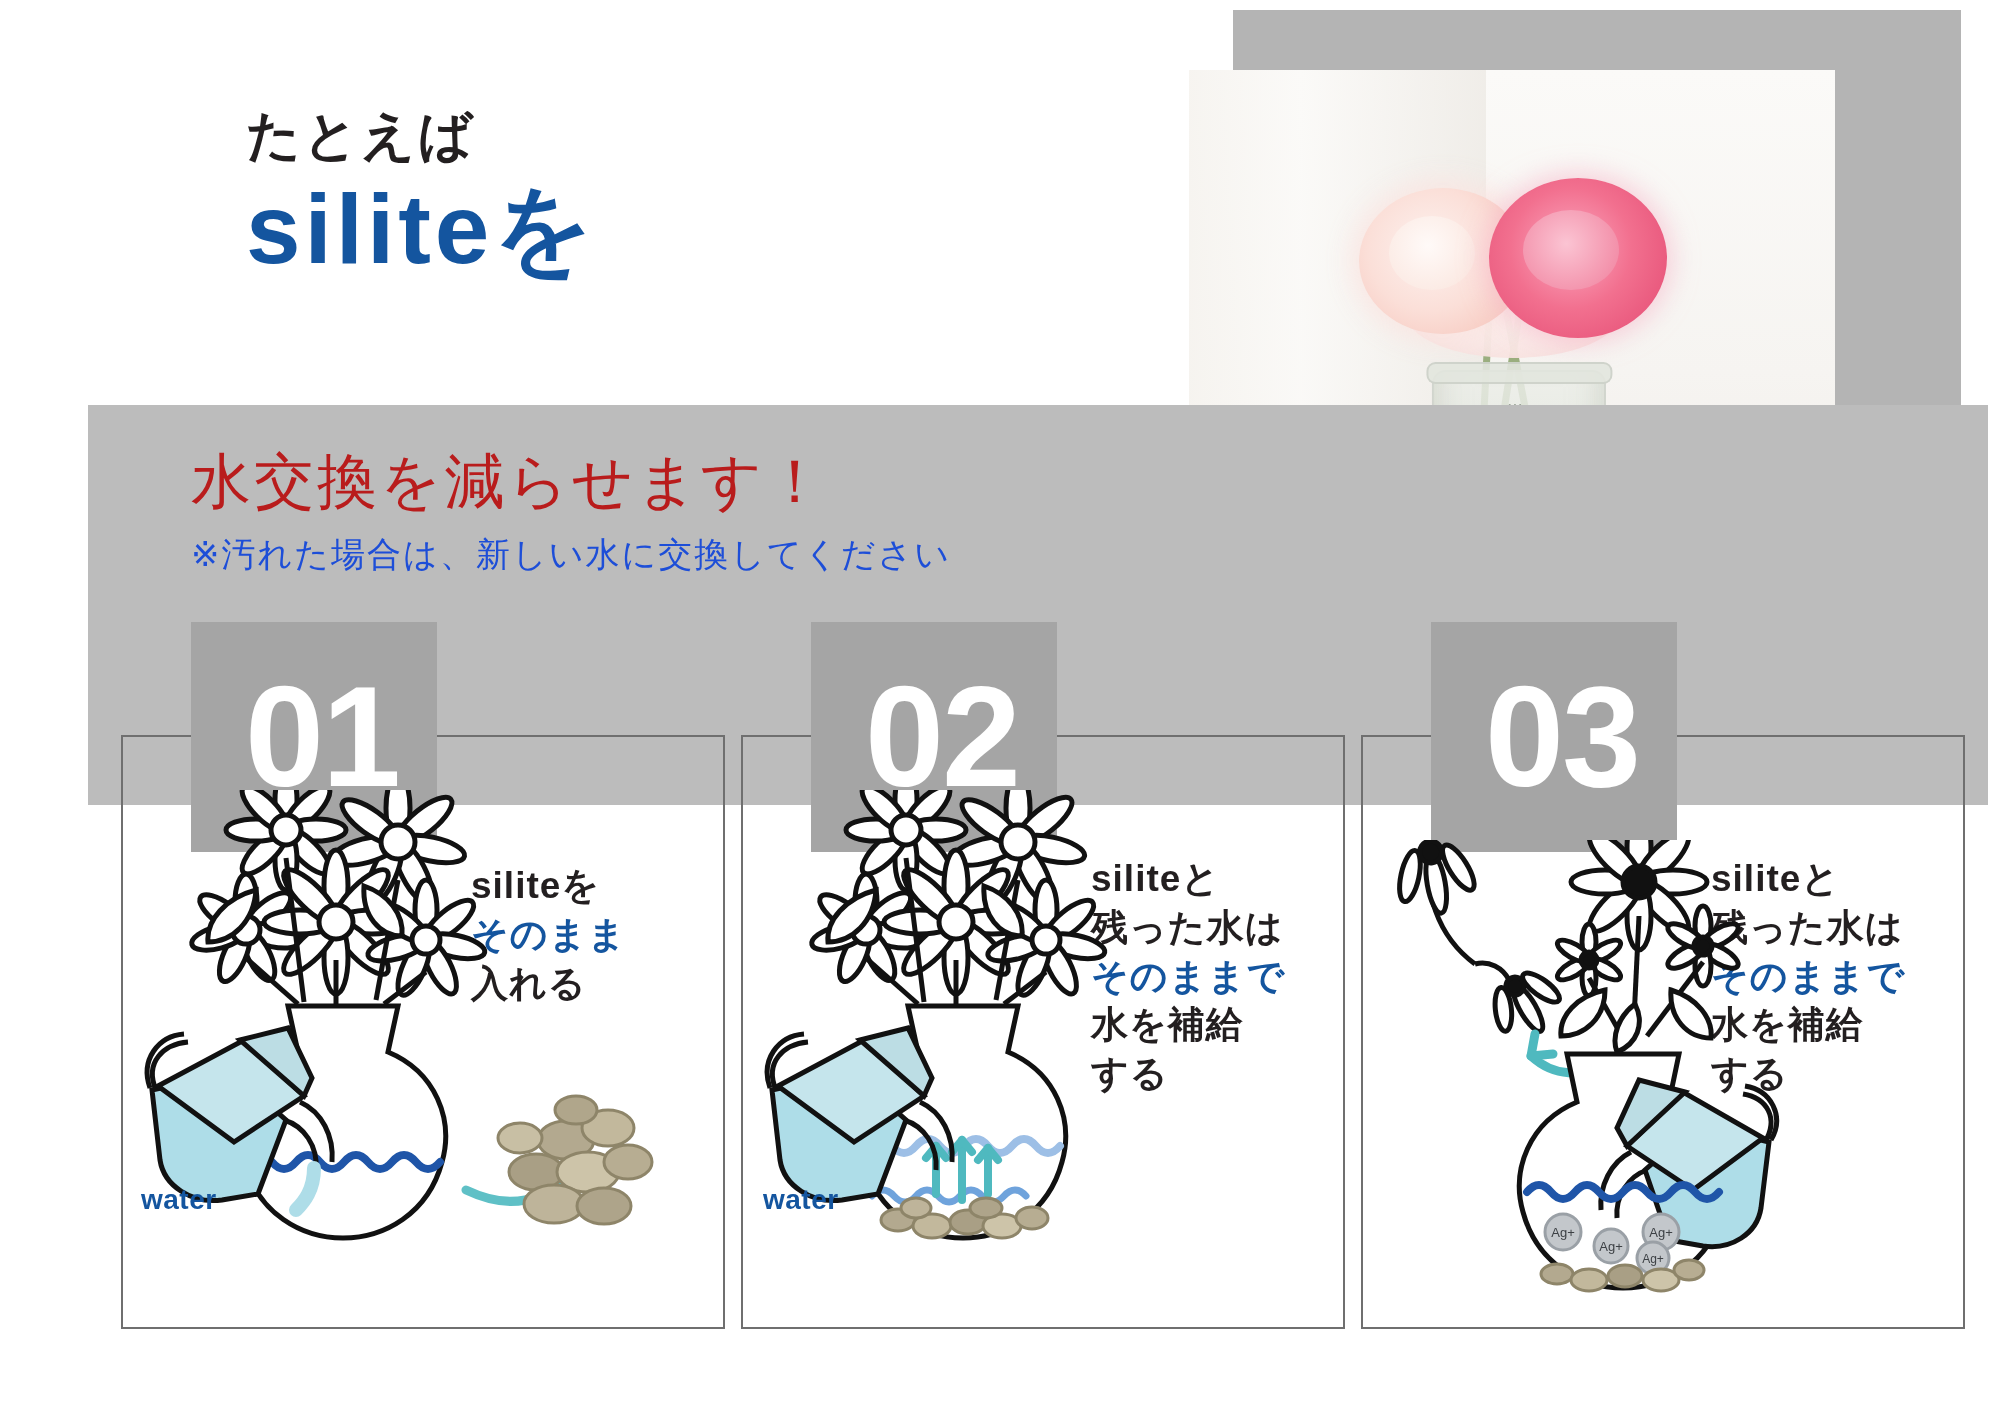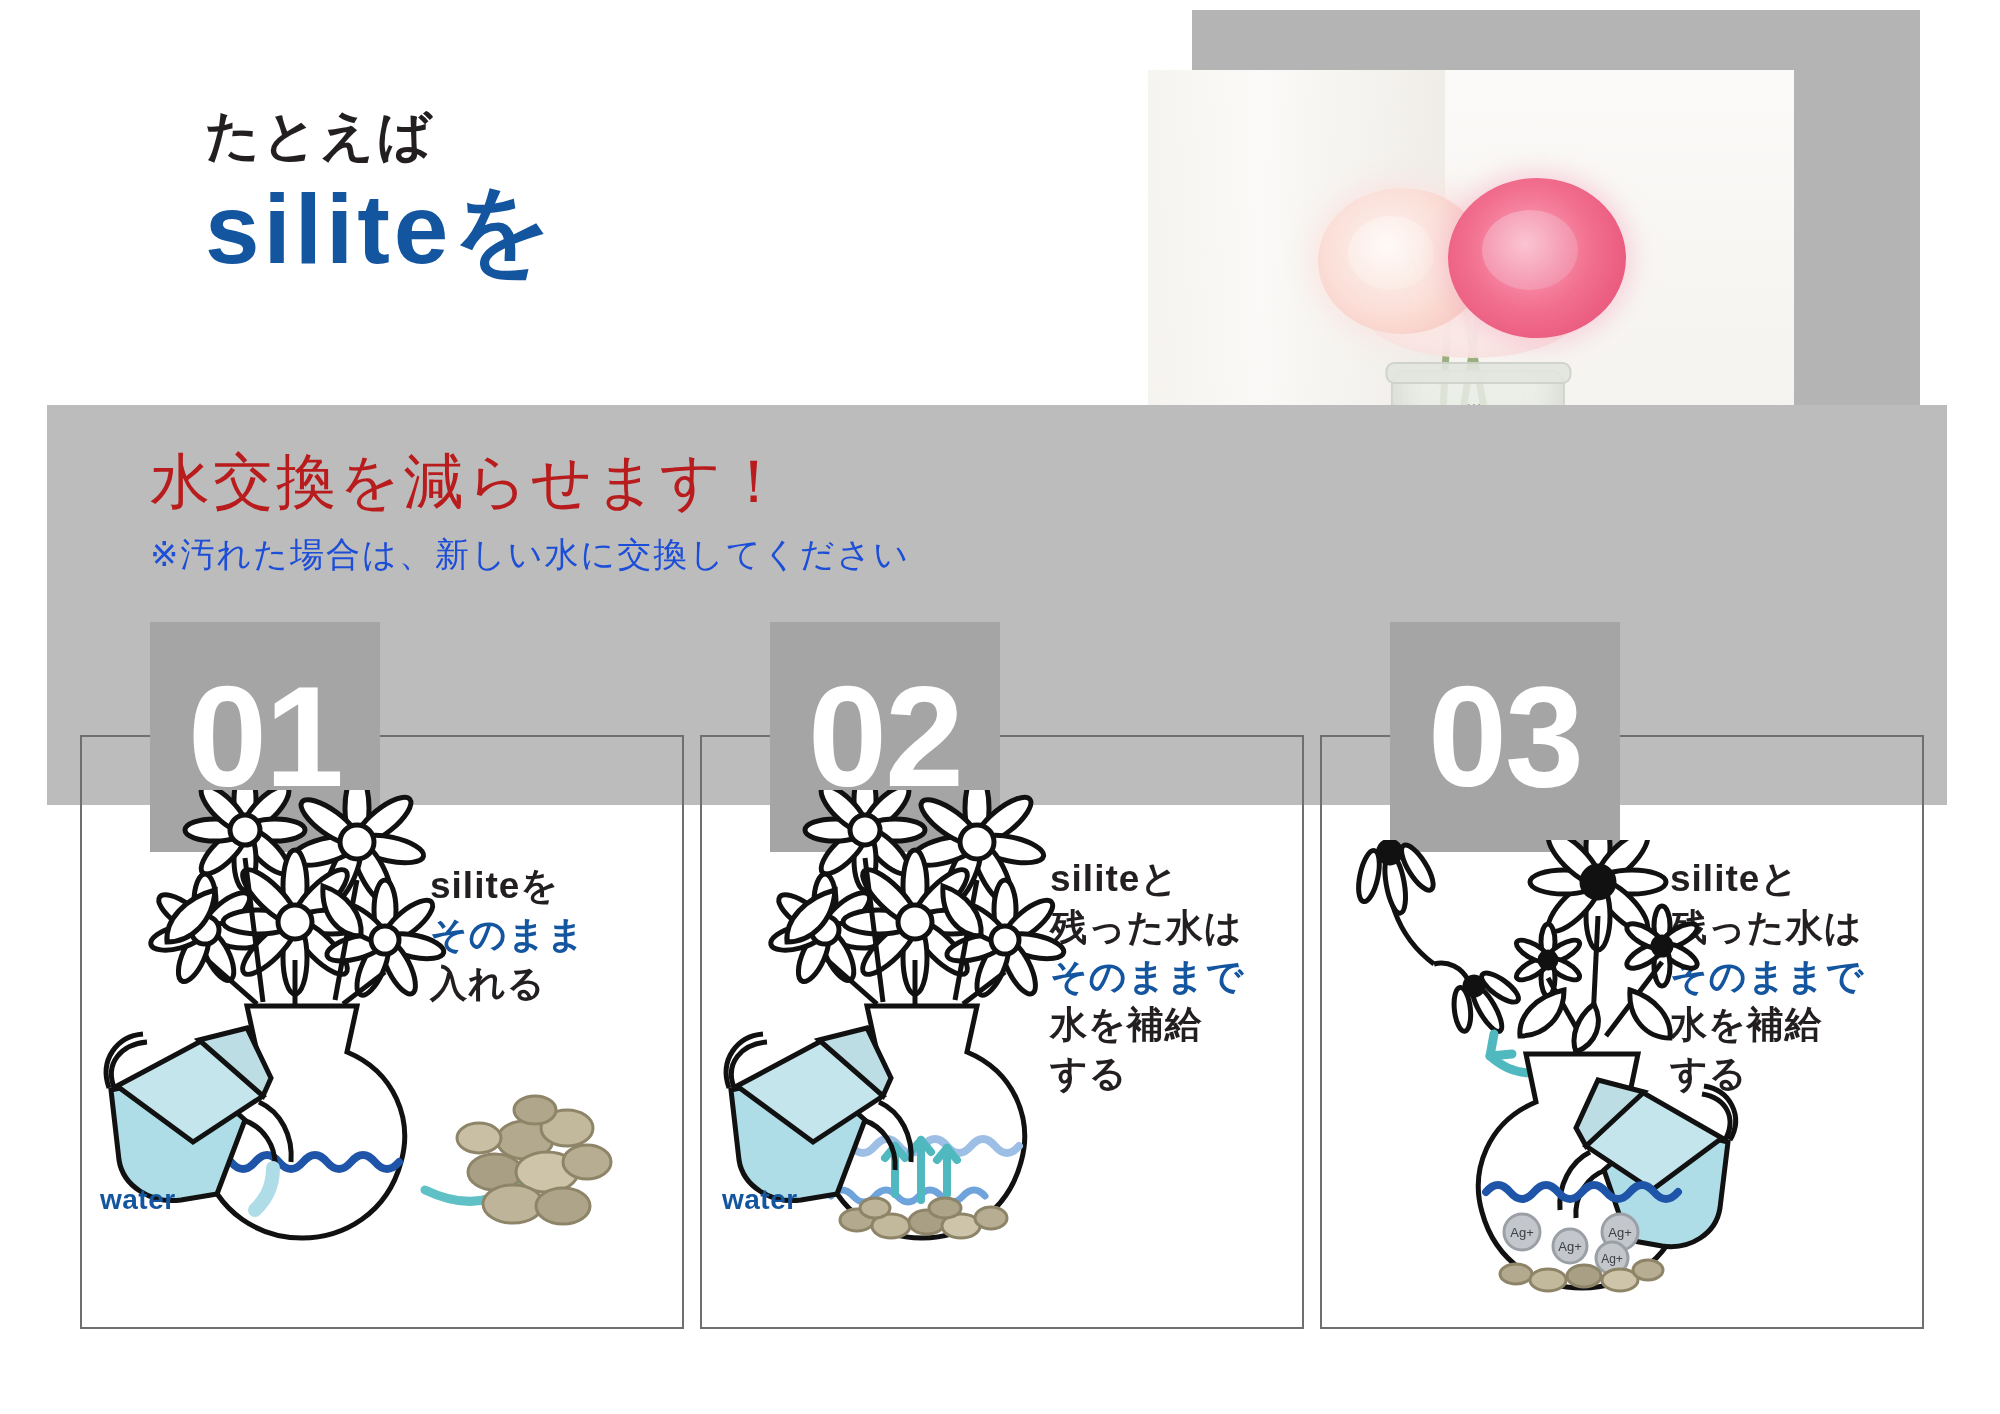--- a/index.html
+++ b/index.html
@@ -3,21 +3,21 @@
 <meta charset="utf-8">
 <style>
   html,body{margin:0;padding:0;}
   body{
     width:2000px;height:1414px;
     background:#ffffff;
     font-family:"Liberation Sans","DejaVu Sans",sans-serif;
     overflow:hidden;
     position:relative;
   }
-  .stage{position:absolute;inset:0;}
+  .stage{position:absolute;inset:0;margin-left:41px;}
 
   
   .kicker{
     position:absolute;left:205px;top:108px;
     font-size:54px;font-weight:700;color:#231f20;
     letter-spacing:2px;line-height:1;
   }
   .headline{
     position:absolute;left:205px;top:180px;
     font-size:98px;font-weight:700;color:#14559f;
@@ -122,21 +122,21 @@
   }
   .card.c1{left:80px;}
   .card.c2{left:700px;}
   .card.c3{left:1320px;}
 
   .numbox{
     position:absolute;top:622px;width:230px;height:230px;
     background:#a5a5a5;
     color:#ffffff;font-size:142px;font-weight:700;
     display:flex;align-items:center;justify-content:center;
-    letter-spacing:-2px;line-height:1;
+    letter-spacing:-2px;line-height:1;padding-left:16px;
   }
   .numbox.n1{left:150px;}
   .numbox.n2{left:770px;}
   .numbox.n3{left:1390px;}
 
   .card-text{
     position:absolute;font-size:37px;font-weight:700;color:#231f20;
     line-height:1.32;letter-spacing:1px;white-space:nowrap;
   }
   .card-text .hl{color:#14559f;}

